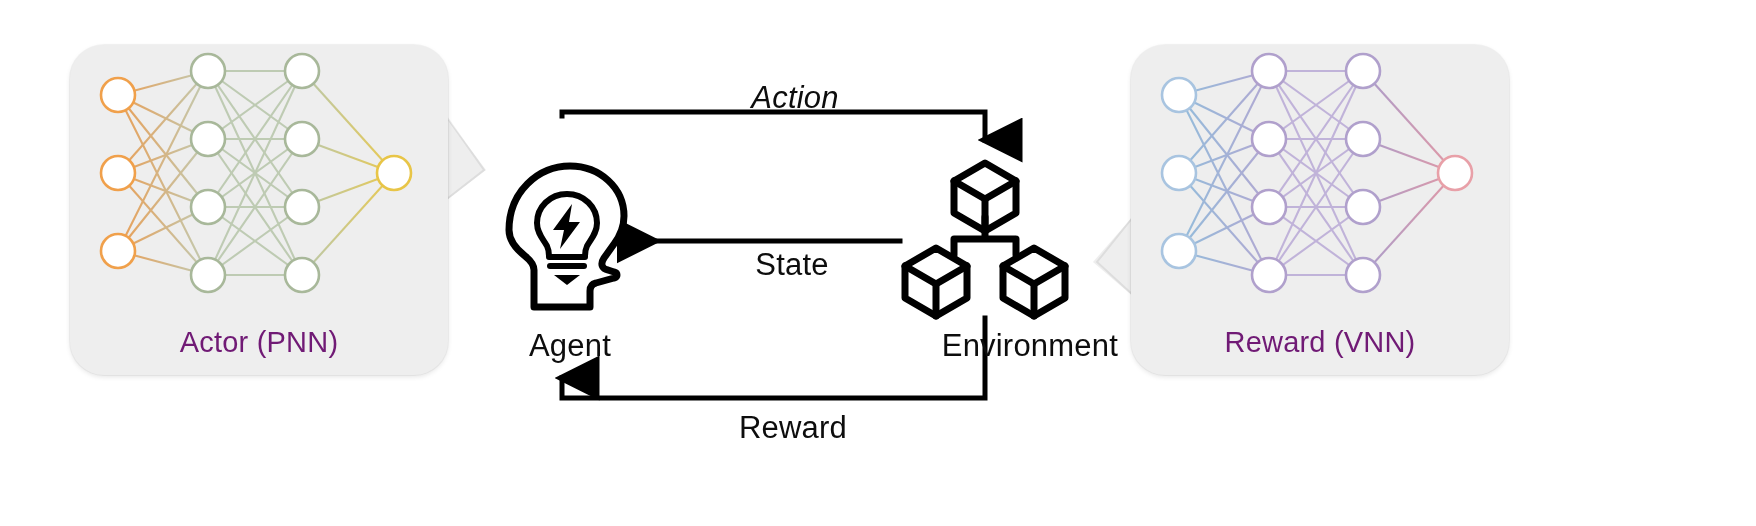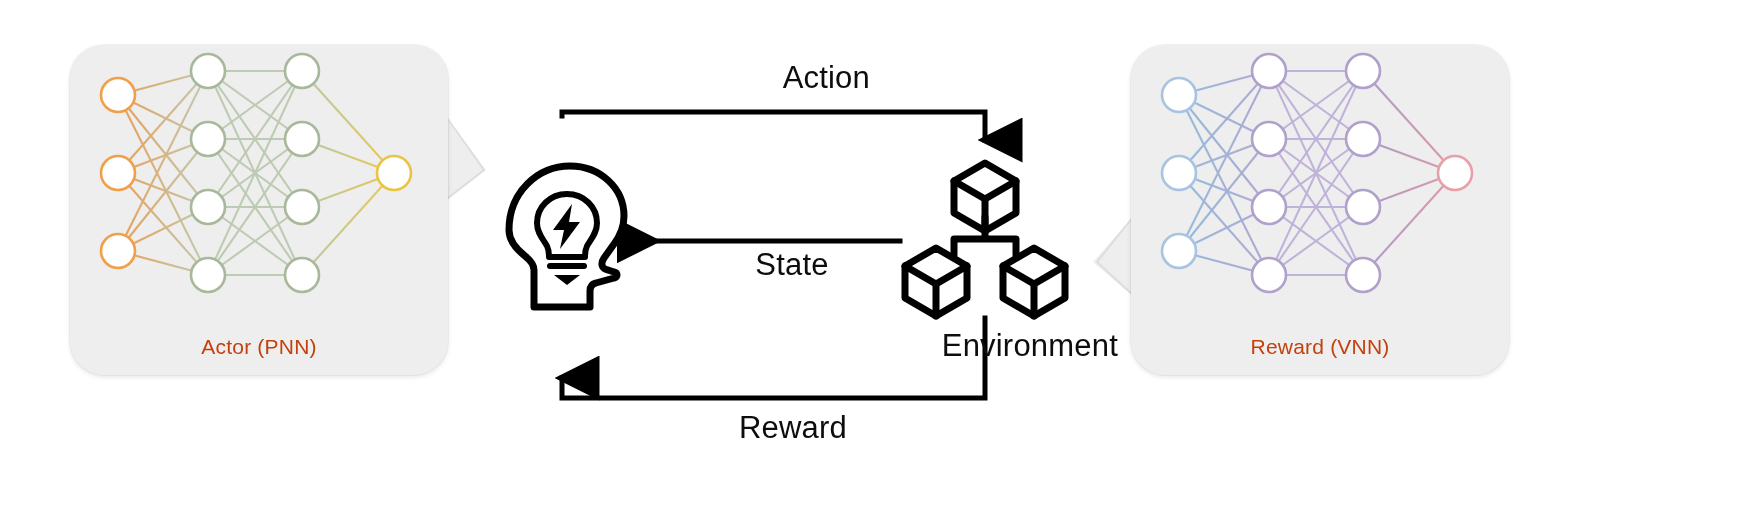--- a/index.html
+++ b/index.html
@@ -36,22 +36,22 @@
     position: absolute;
     pointer-events: none;
   }
 
   .panel-caption {
     position: absolute;
     left: 0;
     right: 0;
     bottom: 16px;
     text-align: center;
-    font-size: 21px;
-    color: #c2410c;
+    font-size: 29px;
+    color: #701a75;
     letter-spacing: 0.2px;
   }
 
   .net-svg {
     position: absolute;
     left: 0;
     top: 0;
   }
 
   
@@ -62,21 +62,21 @@
     height: 526px;
   }
 
   .flow-label {
     position: absolute;
     font-size: 31px;
     color: #0d0d0d;
     white-space: nowrap;
     letter-spacing: 0.2px;
   }
-  #label-action      { left: 720px; top: 60px;  width: 150px; text-align: right; }
+  #label-action      { left: 720px; top: 80px;  width: 150px; text-align: center; font-style: italic; }
   #label-state       { left: 722px; top: 247px; width: 140px; text-align: center; }
   #label-reward      { left: 708px; top: 410px; width: 170px; text-align: center; }
   #label-agent       { left: 500px; top: 328px; width: 140px; text-align: center; }
   #label-environment { left: 858px; top: 328px; width: 260px; text-align: right; }
 
   .icon-box { position: absolute; }
   #icon-agent       { left: 492px; top: 152px; width: 150px; height: 165px; }
   #icon-environment { left: 894px; top: 155px; width: 182px; height: 165px; }
 </style>
 </head>
@@ -315,15 +315,16 @@
           <path d="M109,111 L140,129 L171,111"></path>
           <path d="M140,129 L140,161"></path>
         </g>
       </g>
     </svg>
   </div>
 
   <div class="flow-label" id="label-action">Action</div>
   <div class="flow-label" id="label-reward">Reward</div>
   <div class="flow-label" id="label-state">State</div>
+  <div class="flow-label" id="label-agent">Agent</div>
   <div class="flow-label" id="label-environment">Environment</div>
 
 </div>
 
 </body></html>

